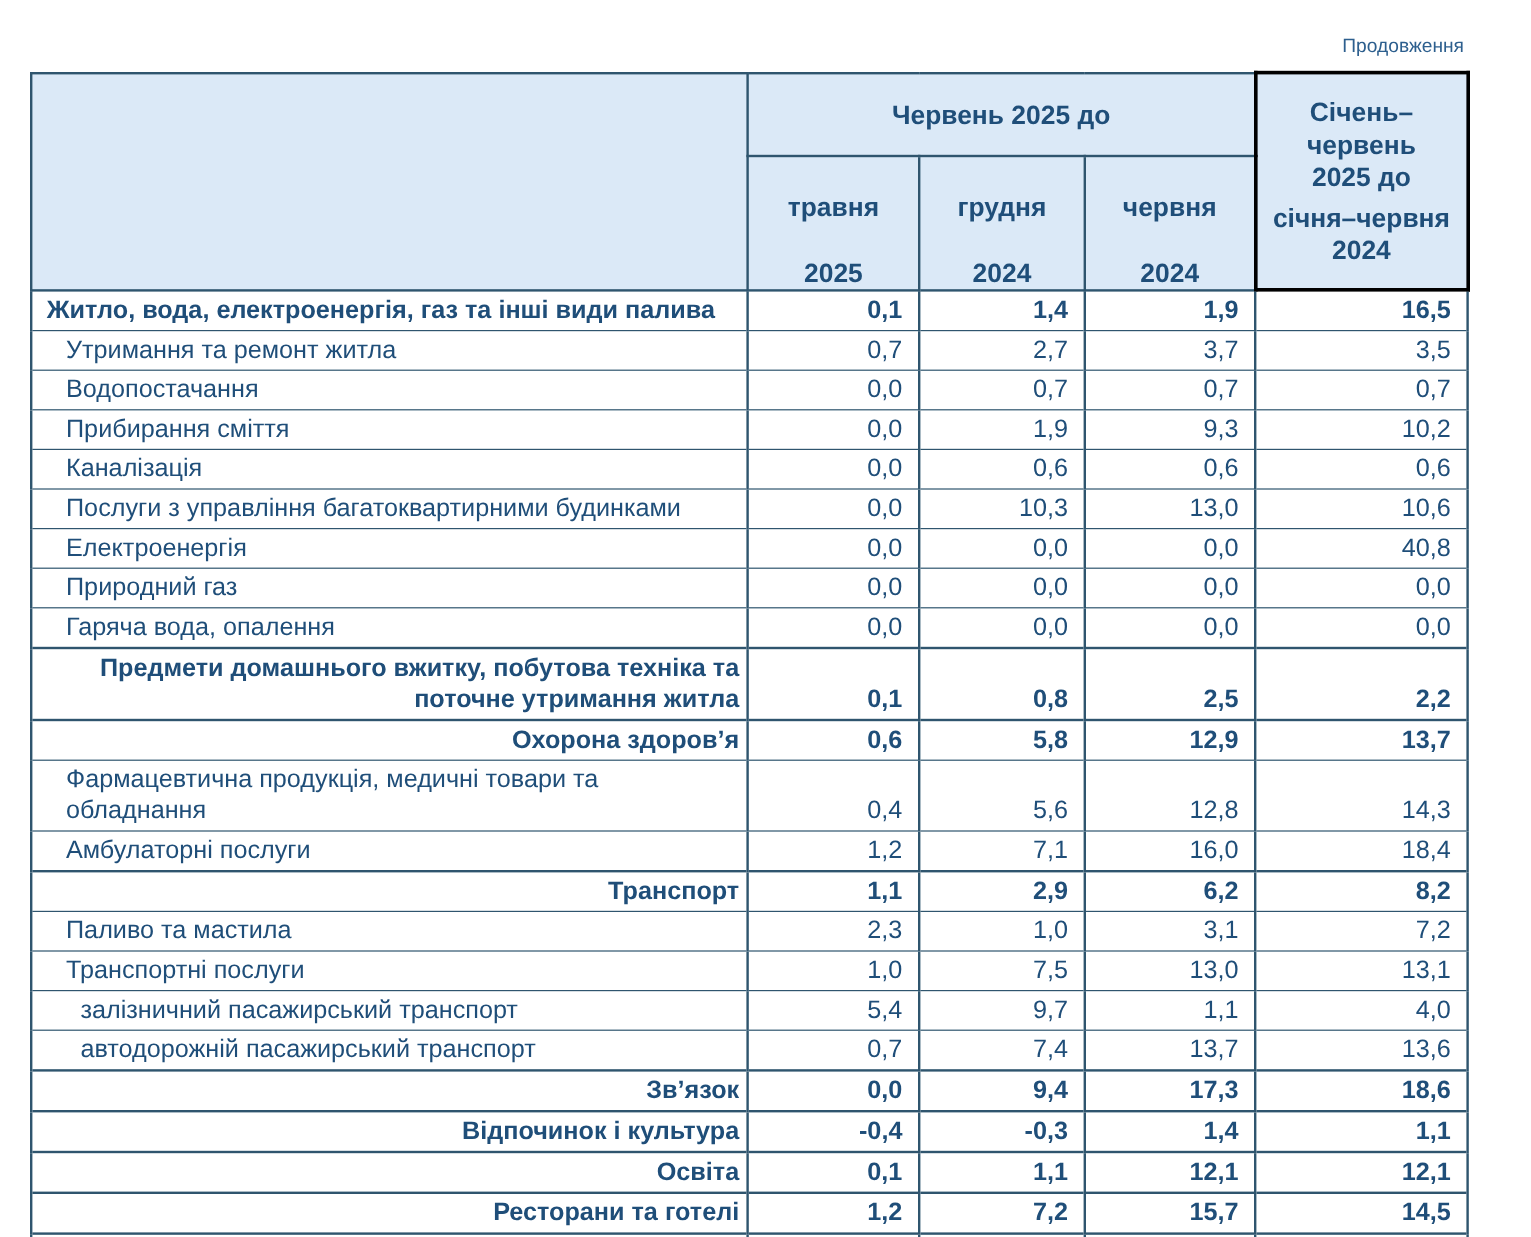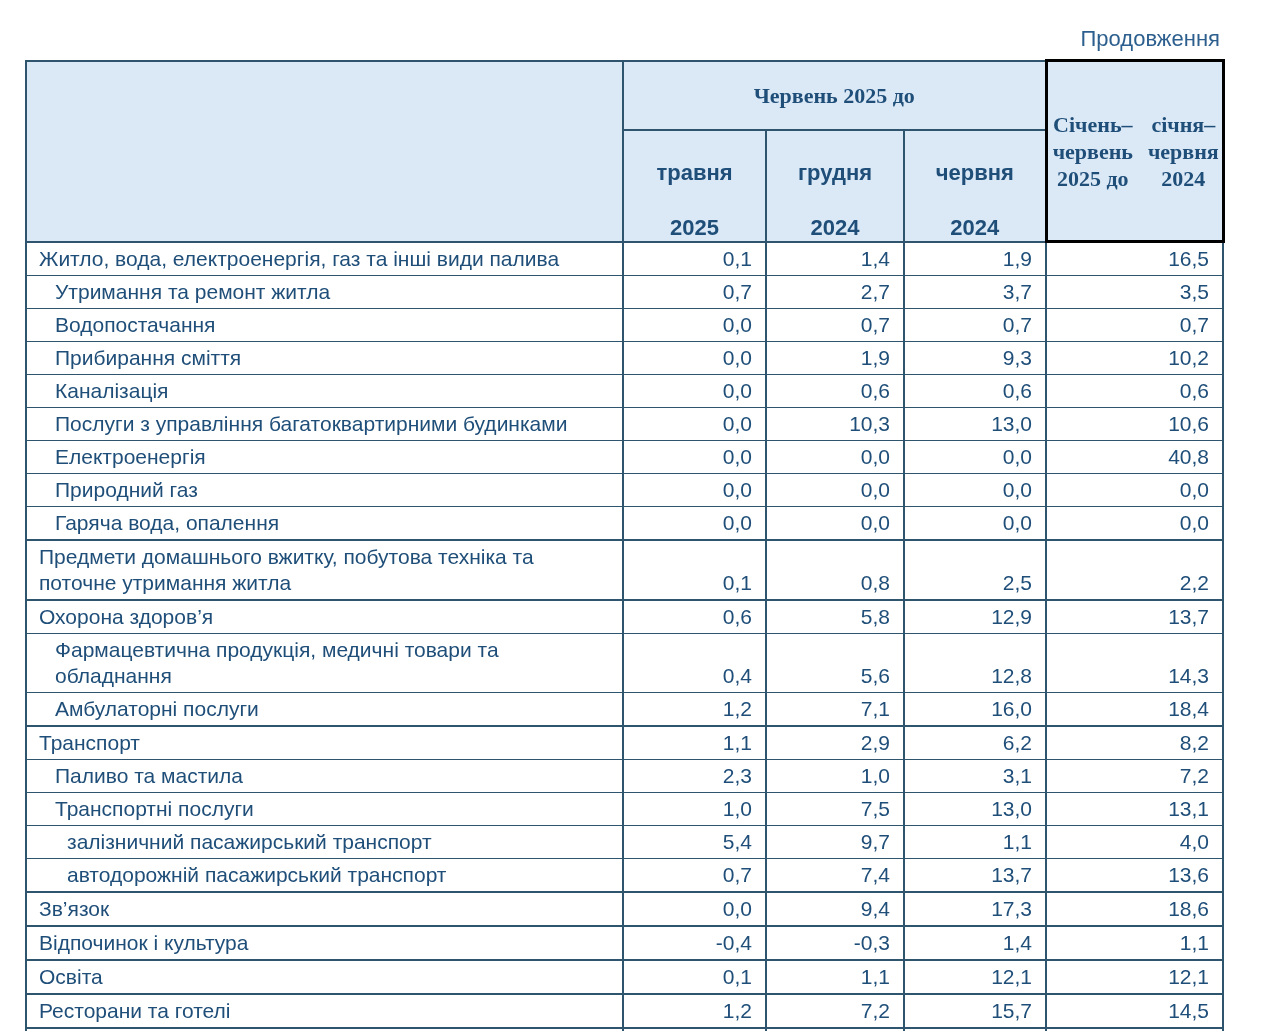--- a/index.html
+++ b/index.html
@@ -12,21 +12,21 @@
     width: 1276px;
     height: 1031px;
     overflow: hidden;
   }
   .sheet {
     padding: 26px 0 0 25px;
   }
   .continuation {
     width: 1197px;
     text-align: right;
-    font-size: 22px;
+    font-size: 16px;
     line-height: 26px;
     color: #2d5f8e;
     margin-bottom: 7px;
     padding-right: 2px;
     box-sizing: border-box;
   }
   table.idx {
     border-collapse: collapse;
     table-layout: fixed;
     width: 1197px;
@@ -43,60 +43,60 @@
     background: #dbe9f7;
     border: 2px solid #2f556e;
     font-weight: 700;
     font-size: 22px;
     line-height: 27px;
     color: #1f4e79;
     padding: 0;
     text-align: center;
     vertical-align: middle;
   }
-  tr.hdr-r1 { height: 69px; font-family: Liberation Serif, serif; }
+  tr.hdr-r1 { height: 69px; }
   tr.hdr-r2 { height: 64px; }
   th.period {
     border: 3px solid #000000;
     vertical-align: middle;
   }
   .period-inner {
     display: flex;
-    flex-direction: row;
+    flex-direction: column;
     justify-content: center;
     align-items: center;
     gap: 7px;
     white-space: pre-line;
   }
   .subhdr-line { display: block; margin-top: 28px; }
 
   td {
     border: 2px solid #2f556e;
     border-top-width: 1px;
     border-bottom-width: 1px;
     font-size: 21px;
     line-height: 26px;
     padding: 3px 0;
     vertical-align: bottom;
     background: #ffffff;
   }
-  tr.thick td { border-top-width: 2px; }
+  tr.thick td { border-top-width: 2px; text-align: right; }
   td.label {
     padding-left: 12px;
     padding-right: 6px;
     white-space: pre-line;
     text-align: left;
   }
   tr.lvl1 td.label { padding-left: 28px; }
   tr.lvl2 td.label { padding-left: 40px; }
   td.num {
     text-align: right;
     padding-right: 13px;
   }
-  tr.bold td { font-weight: 400; }
+  tr.bold td { font-weight: 700; }
 </style>
 </head>
 <body>
 
 <div class="sheet">
   <div class="continuation">Продовження</div>
 
   <table class="idx">
     <colgroup>
       <col class="c-label">

